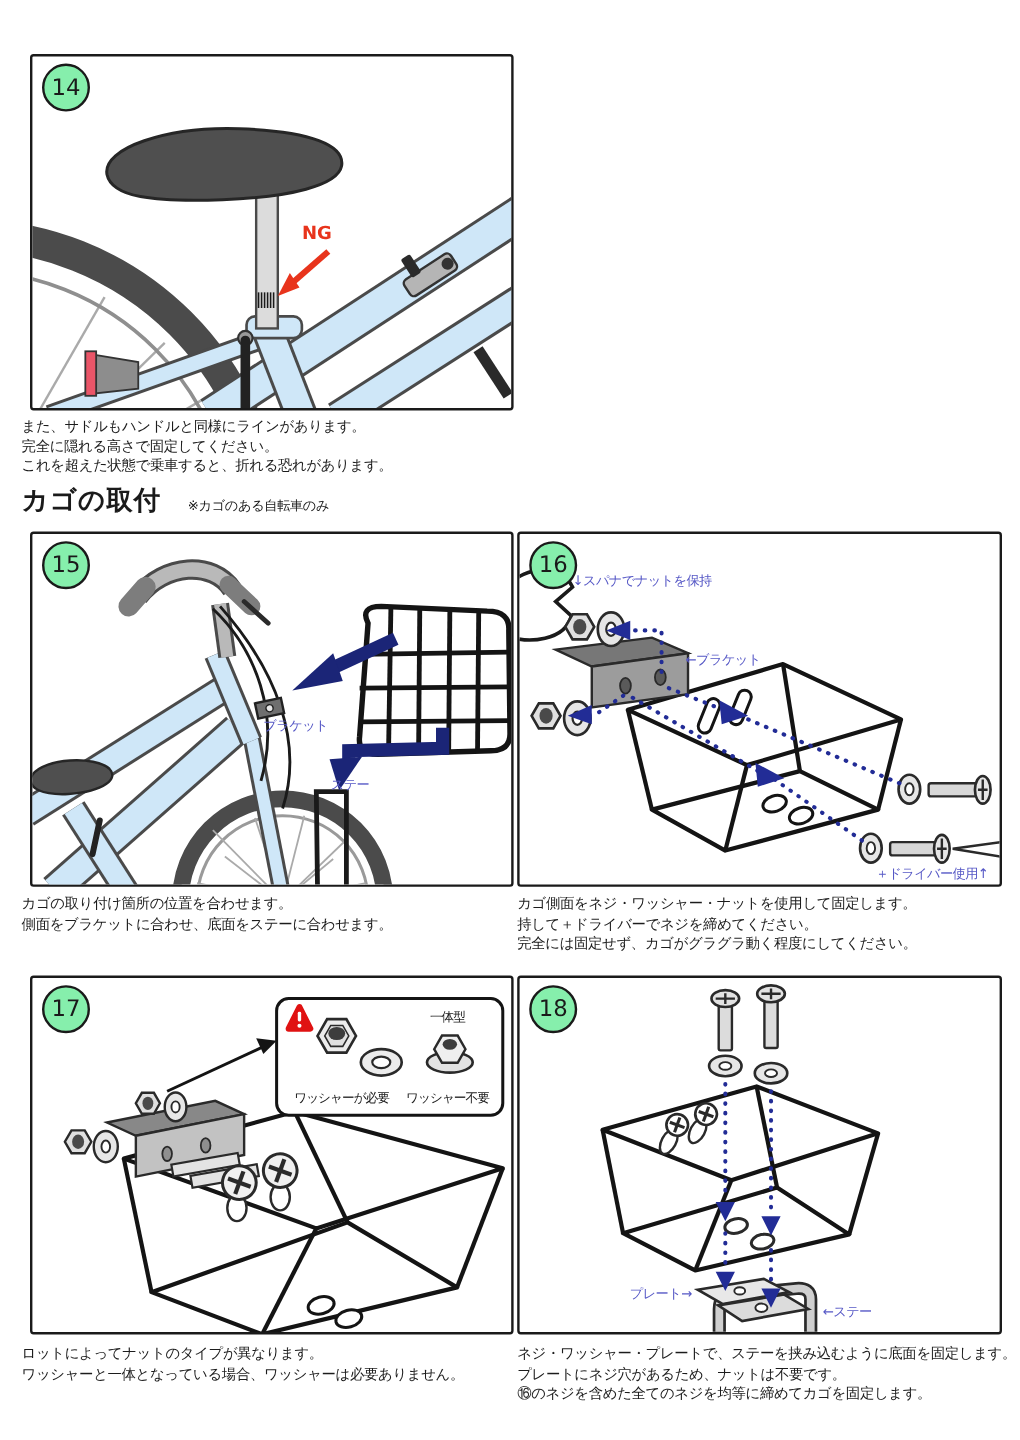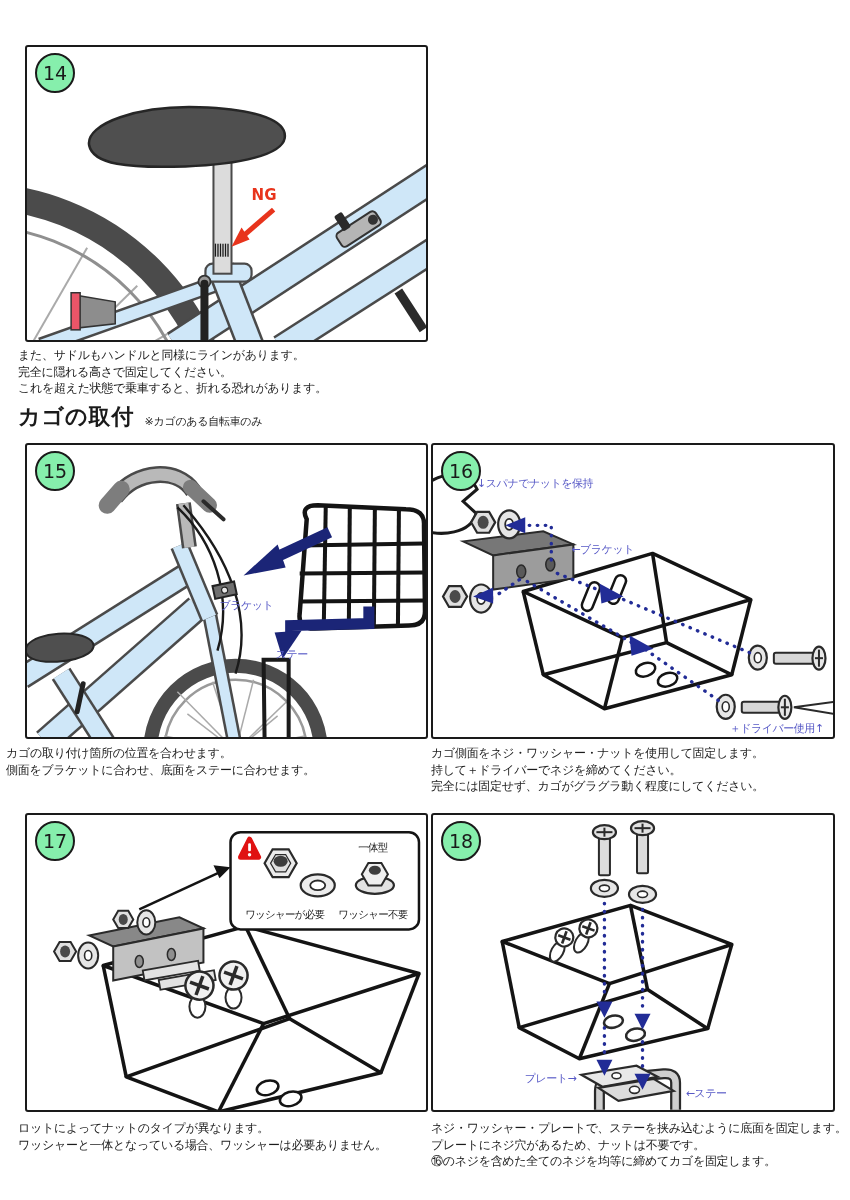--- a/index.html
+++ b/index.html
@@ -12,21 +12,21 @@
     position:absolute;background:#fff;border:2.5px solid #1a1a1a;border-radius:3px;
     box-sizing:border-box;
   }
   .stepbadge{
     position:absolute;top:6px;left:8px;width:36px;height:36px;border-radius:50%;
     border:2.3px solid #1a1a1a;background:#86efac;display:flex;align-items:center;
     justify-content:center;font-size:19px;font-weight:400;color:#1a1a1a;z-index:3;
   }
   .caption{position:absolute;font-size:12px;line-height:16.5px;letter-spacing:-0.3px;white-space:nowrap;}
   .cap-line{white-space:nowrap;}
-  .section-head{position:absolute;left:18px;top:402px;display:flex;align-items:flex-end;gap:10px;}
+  .section-head{position:absolute;left:18px;top:402px;display:flex;align-items:flex-end;gap:22px;}
   .section-title{font-size:22px;font-weight:600;letter-spacing:1px;color:#1a1a1a;}
   .section-note{font-size:11px;color:#1a1a1a;padding-bottom:3px;letter-spacing:-0.3px;}
   svg{display:block;}
   .svgfill{position:absolute;inset:0;width:100%;height:100%;}
   text.bluelabel{fill:#5658c6;font-size:11px;letter-spacing:-0.5px;}
   text.blacklabel{fill:#1a1a1a;font-size:10.5px;letter-spacing:-0.8px;}
 </style>
 </head>
 <body>
 
@@ -273,21 +273,21 @@
       <polygon points="60,142 40,151 60,158"></polygon>
       <polygon points="166,138 190,151 168,158"></polygon>
       <polygon points="196,190 220,203 198,210"></polygon>
     </g>
     <text class="bluelabel" x="44" y="42">↓スパナでナットを保持</text>
     <text class="bluelabel" x="138" y="108">←ブラケット</text>
     <text class="bluelabel" x="296" y="286">＋ドライバー使用↑</text>
   </svg>
 </div>
 
-<div class="caption" style="left:6px;top:745px;">
+<div class="caption" style="left:18px;top:745px;">
   <div class="cap-line">カゴの取り付け箇所の位置を合わせます。</div>
   <div class="cap-line">側面をブラケットに合わせ、底面をステーに合わせます。</div>
 </div>
 <div class="caption" style="left:431px;top:745px;">
   <div class="cap-line">カゴ側面をネジ・ワッシャー・ナットを使用して固定します。</div>
   <div class="cap-line">持して＋ドライバーでネジを締めてください。</div>
   <div class="cap-line">完全には固定せず、カゴがグラグラ動く程度にしてください。</div>
 </div>
 
 <div class="panel" style="left:25px;top:813px;width:403px;height:299px;">

